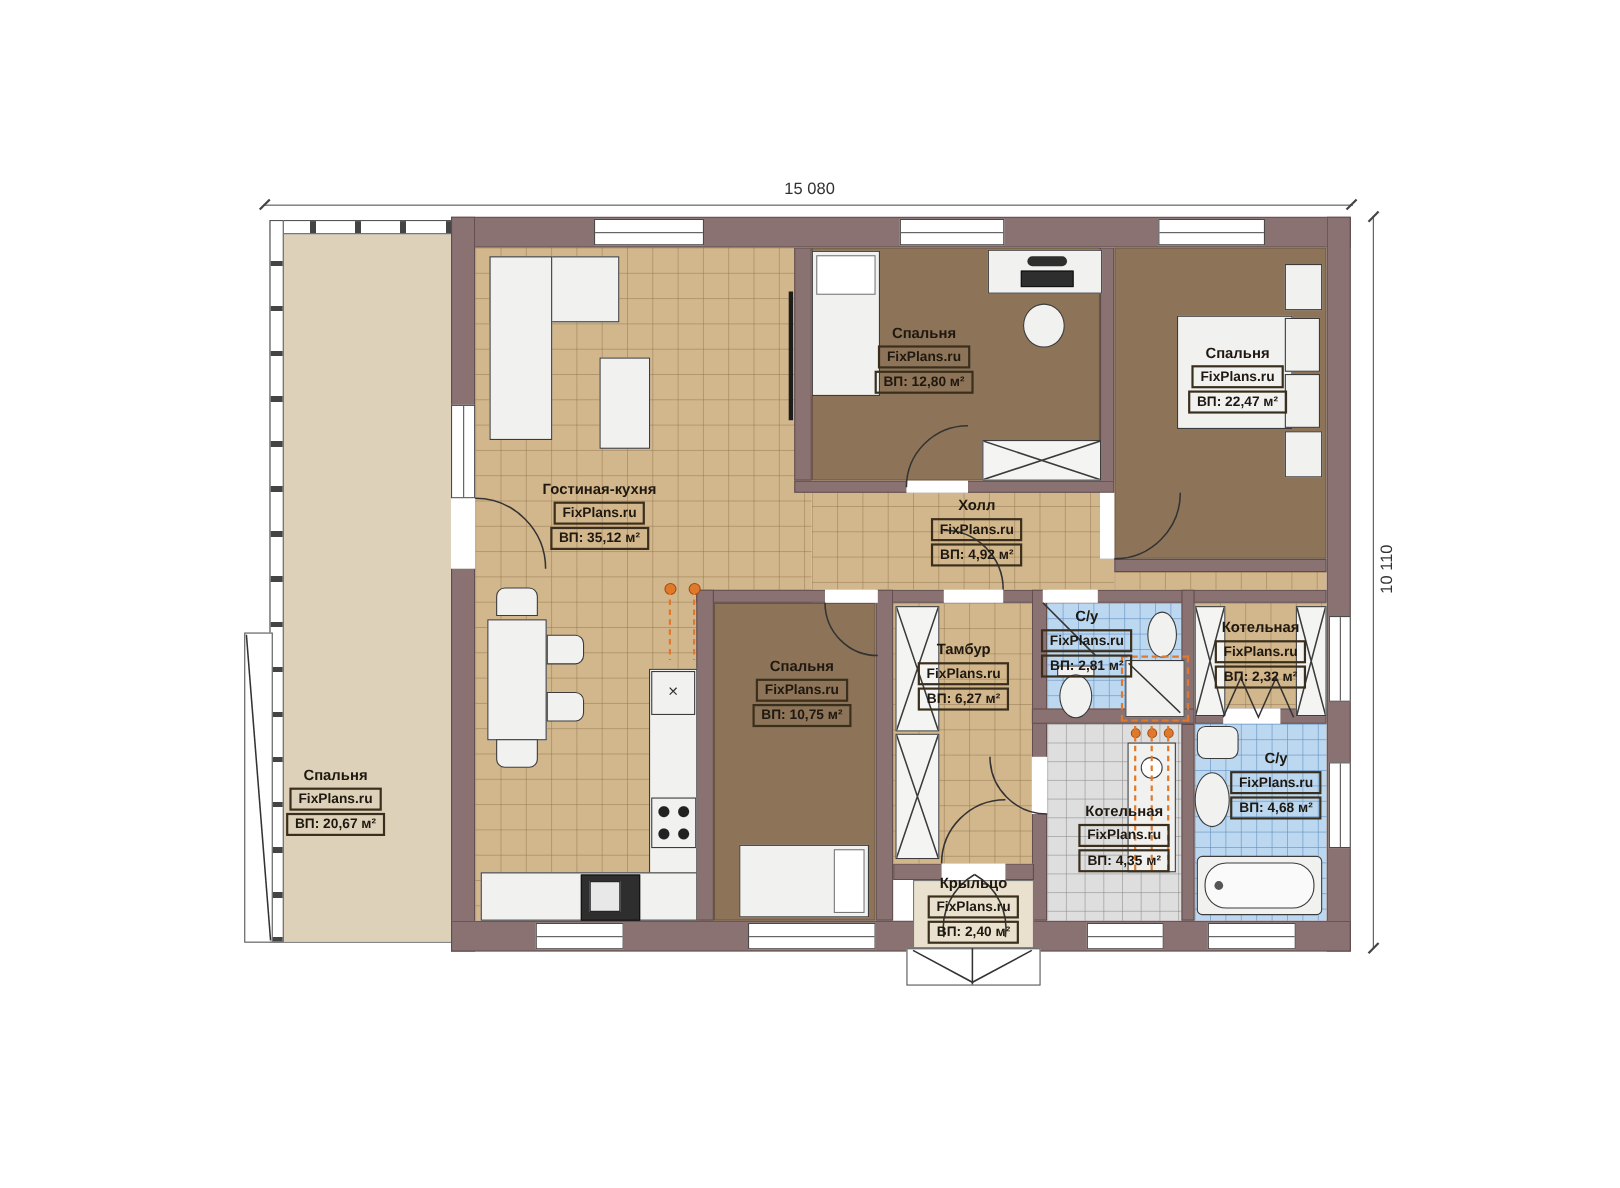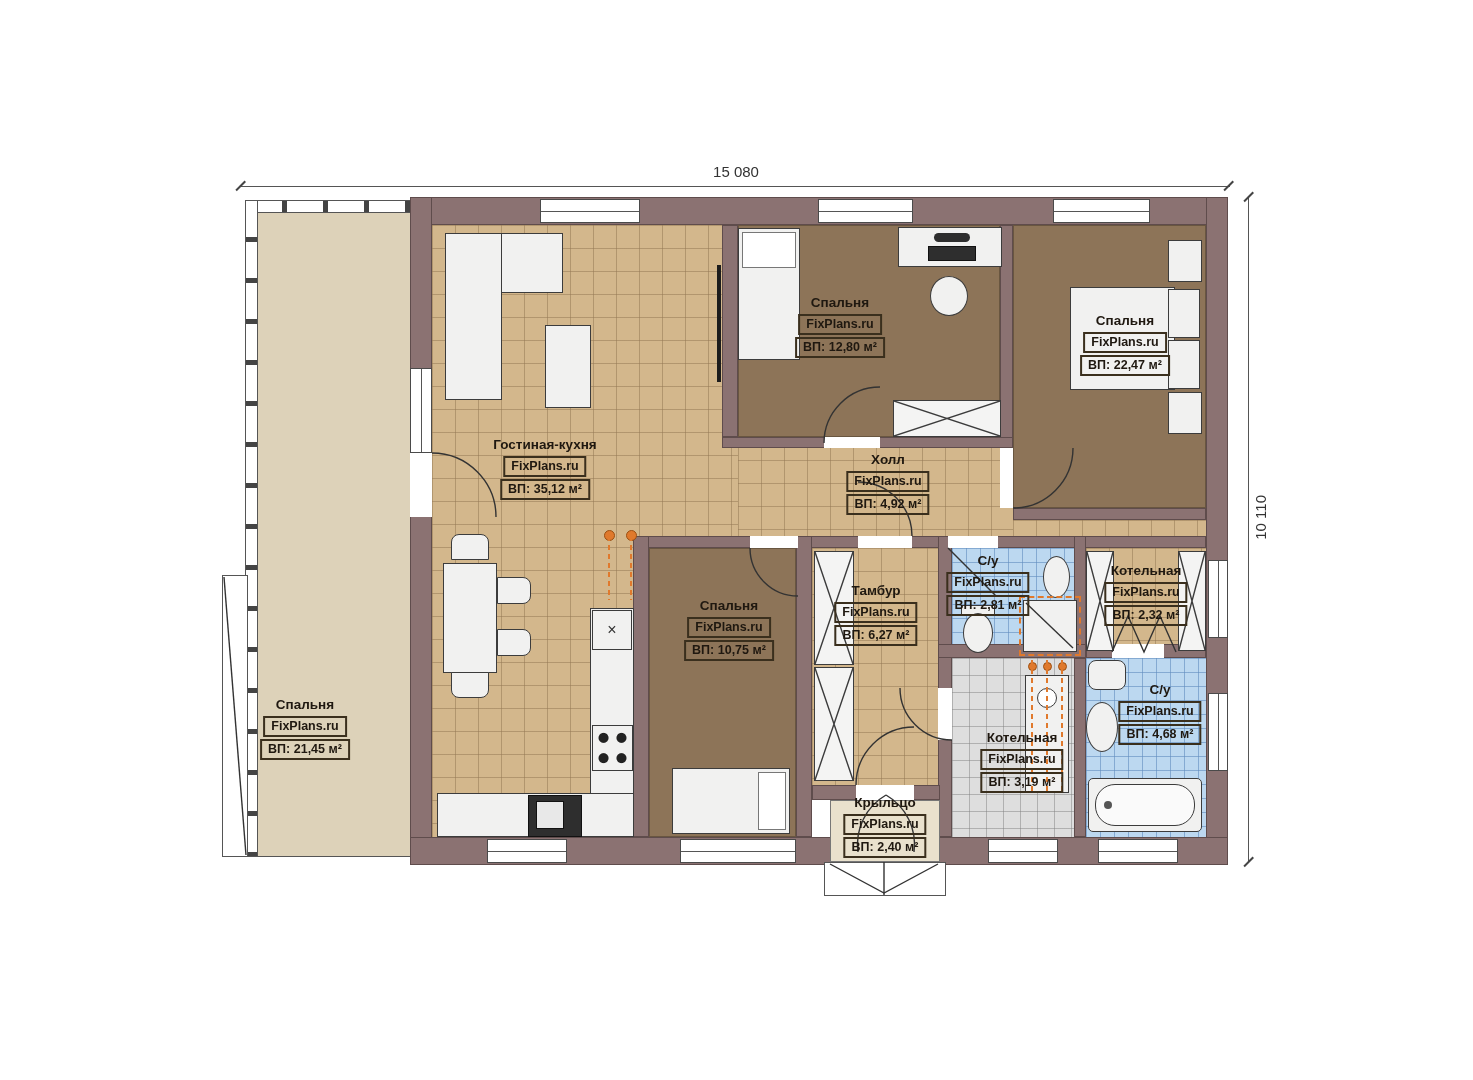--- a/index.html
+++ b/index.html
@@ -206,21 +206,21 @@
       <line x1="1047" y1="660" x2="1047" y2="795"></line>
       <line x1="1062" y1="660" x2="1062" y2="795"></line>
       <line x1="609" y1="536" x2="609" y2="600"></line>
       <line x1="631" y1="536" x2="631" y2="600"></line>
     </g>
   </svg>
 
   <div class="abs room-label" style="left:305px;top:697px;">
     <div class="rl-name">Спальня</div>
     <div class="rl-box">FixPlans.ru</div>
-    <div class="rl-box">ВП: 21,45 м²</div>
+    <div class="rl-box">ВП: 20,67 м²</div>
   </div>
   <div class="abs room-label" style="left:545px;top:437px;">
     <div class="rl-name">Гостиная-кухня</div>
     <div class="rl-box">FixPlans.ru</div>
     <div class="rl-box">ВП: 35,12 м²</div>
   </div>
   <div class="abs room-label" style="left:840px;top:295px;">
     <div class="rl-name">Спальня</div>
     <div class="rl-box">FixPlans.ru</div>
     <div class="rl-box">ВП: 12,80 м²</div>
@@ -251,21 +251,21 @@
     <div class="rl-box">ВП: 2,81 м²</div>
   </div>
   <div class="abs room-label" style="left:1146px;top:563px;">
     <div class="rl-name">Котельная</div>
     <div class="rl-box">FixPlans.ru</div>
     <div class="rl-box">ВП: 2,32 м²</div>
   </div>
   <div class="abs room-label" style="left:1022px;top:730px;">
     <div class="rl-name">Котельная</div>
     <div class="rl-box">FixPlans.ru</div>
-    <div class="rl-box">ВП: 3,19 м²</div>
+    <div class="rl-box">ВП: 4,35 м²</div>
   </div>
   <div class="abs room-label" style="left:1160px;top:682px;">
     <div class="rl-name">С/у</div>
     <div class="rl-box">FixPlans.ru</div>
     <div class="rl-box">ВП: 4,68 м²</div>
   </div>
   <div class="abs room-label" style="left:885px;top:795px;">
     <div class="rl-name">Крыльцо</div>
     <div class="rl-box">FixPlans.ru</div>
     <div class="rl-box">ВП: 2,40 м²</div>

